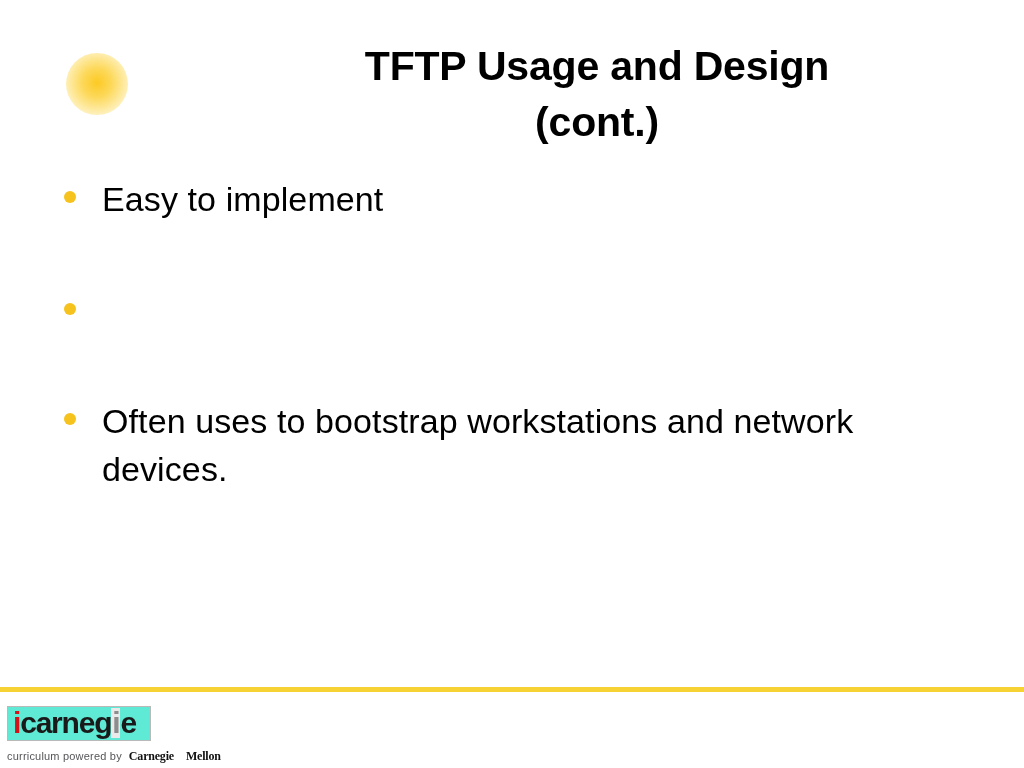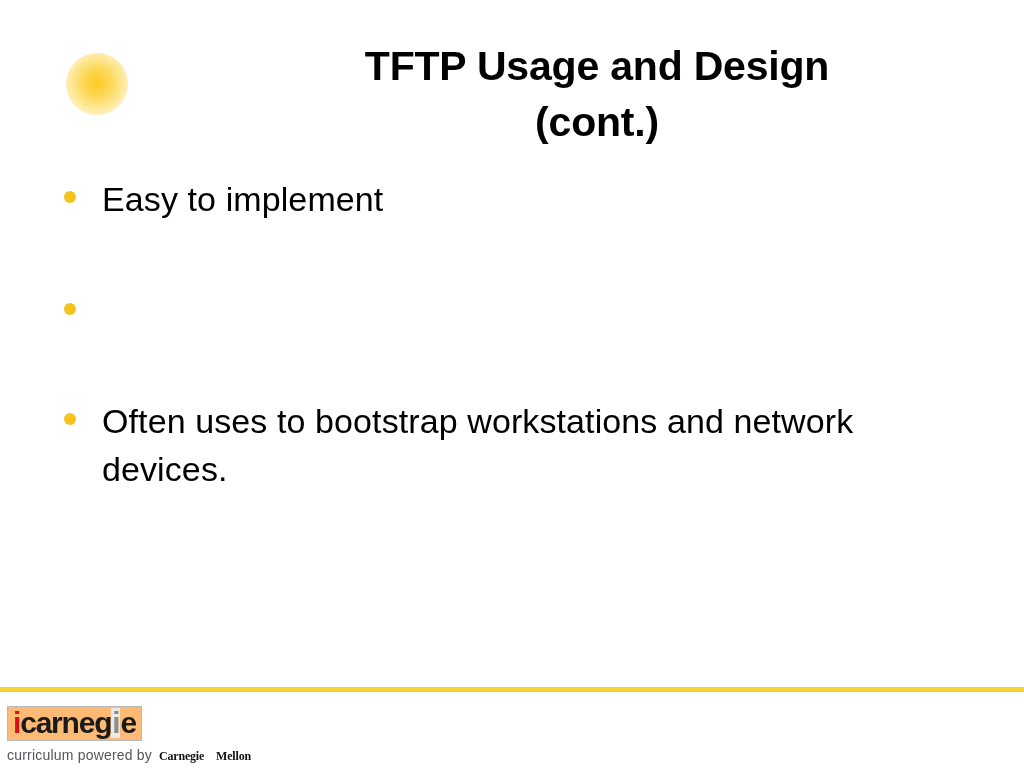--- a/index.html
+++ b/index.html
@@ -107,22 +107,22 @@
   }
   .footer-logo {
     position: absolute;
     left: 7px;
     top: 706px;
     width: 280px;
   }
   .logo-box {
     display: inline-block;
     border: 1px solid #b9b9b9;
-    padding: 1px 5px 2px 5px;
-    background: #fdba74;
+    padding: 1px 14px 2px 5px;
+    background: #5eead4;
     line-height: 1;
   }
   .logo-word {
     font-size: 30px;
     font-weight: bold;
     letter-spacing: -1.2px;
     color: #1a1a1a;
     line-height: 1;
     display: inline-block;
   }
@@ -130,21 +130,21 @@
   .logo-i-grey {
     color: #8d8d8d;
     background: #eaeaea;
     padding: 0 1px;
   }
   .logo-tagline {
     margin-top: 5px;
     white-space: nowrap;
   }
   .tagline-small {
-    font-size: 14px;
+    font-size: 11px;
     color: #56565a;
     letter-spacing: 0.2px;
     font-family: "Liberation Sans", sans-serif;
   }
   .tagline-cmu {
     font-size: 12px;
     font-weight: bold;
     color: #111111;
     font-family: "Liberation Serif", serif;
     letter-spacing: -0.2px;

